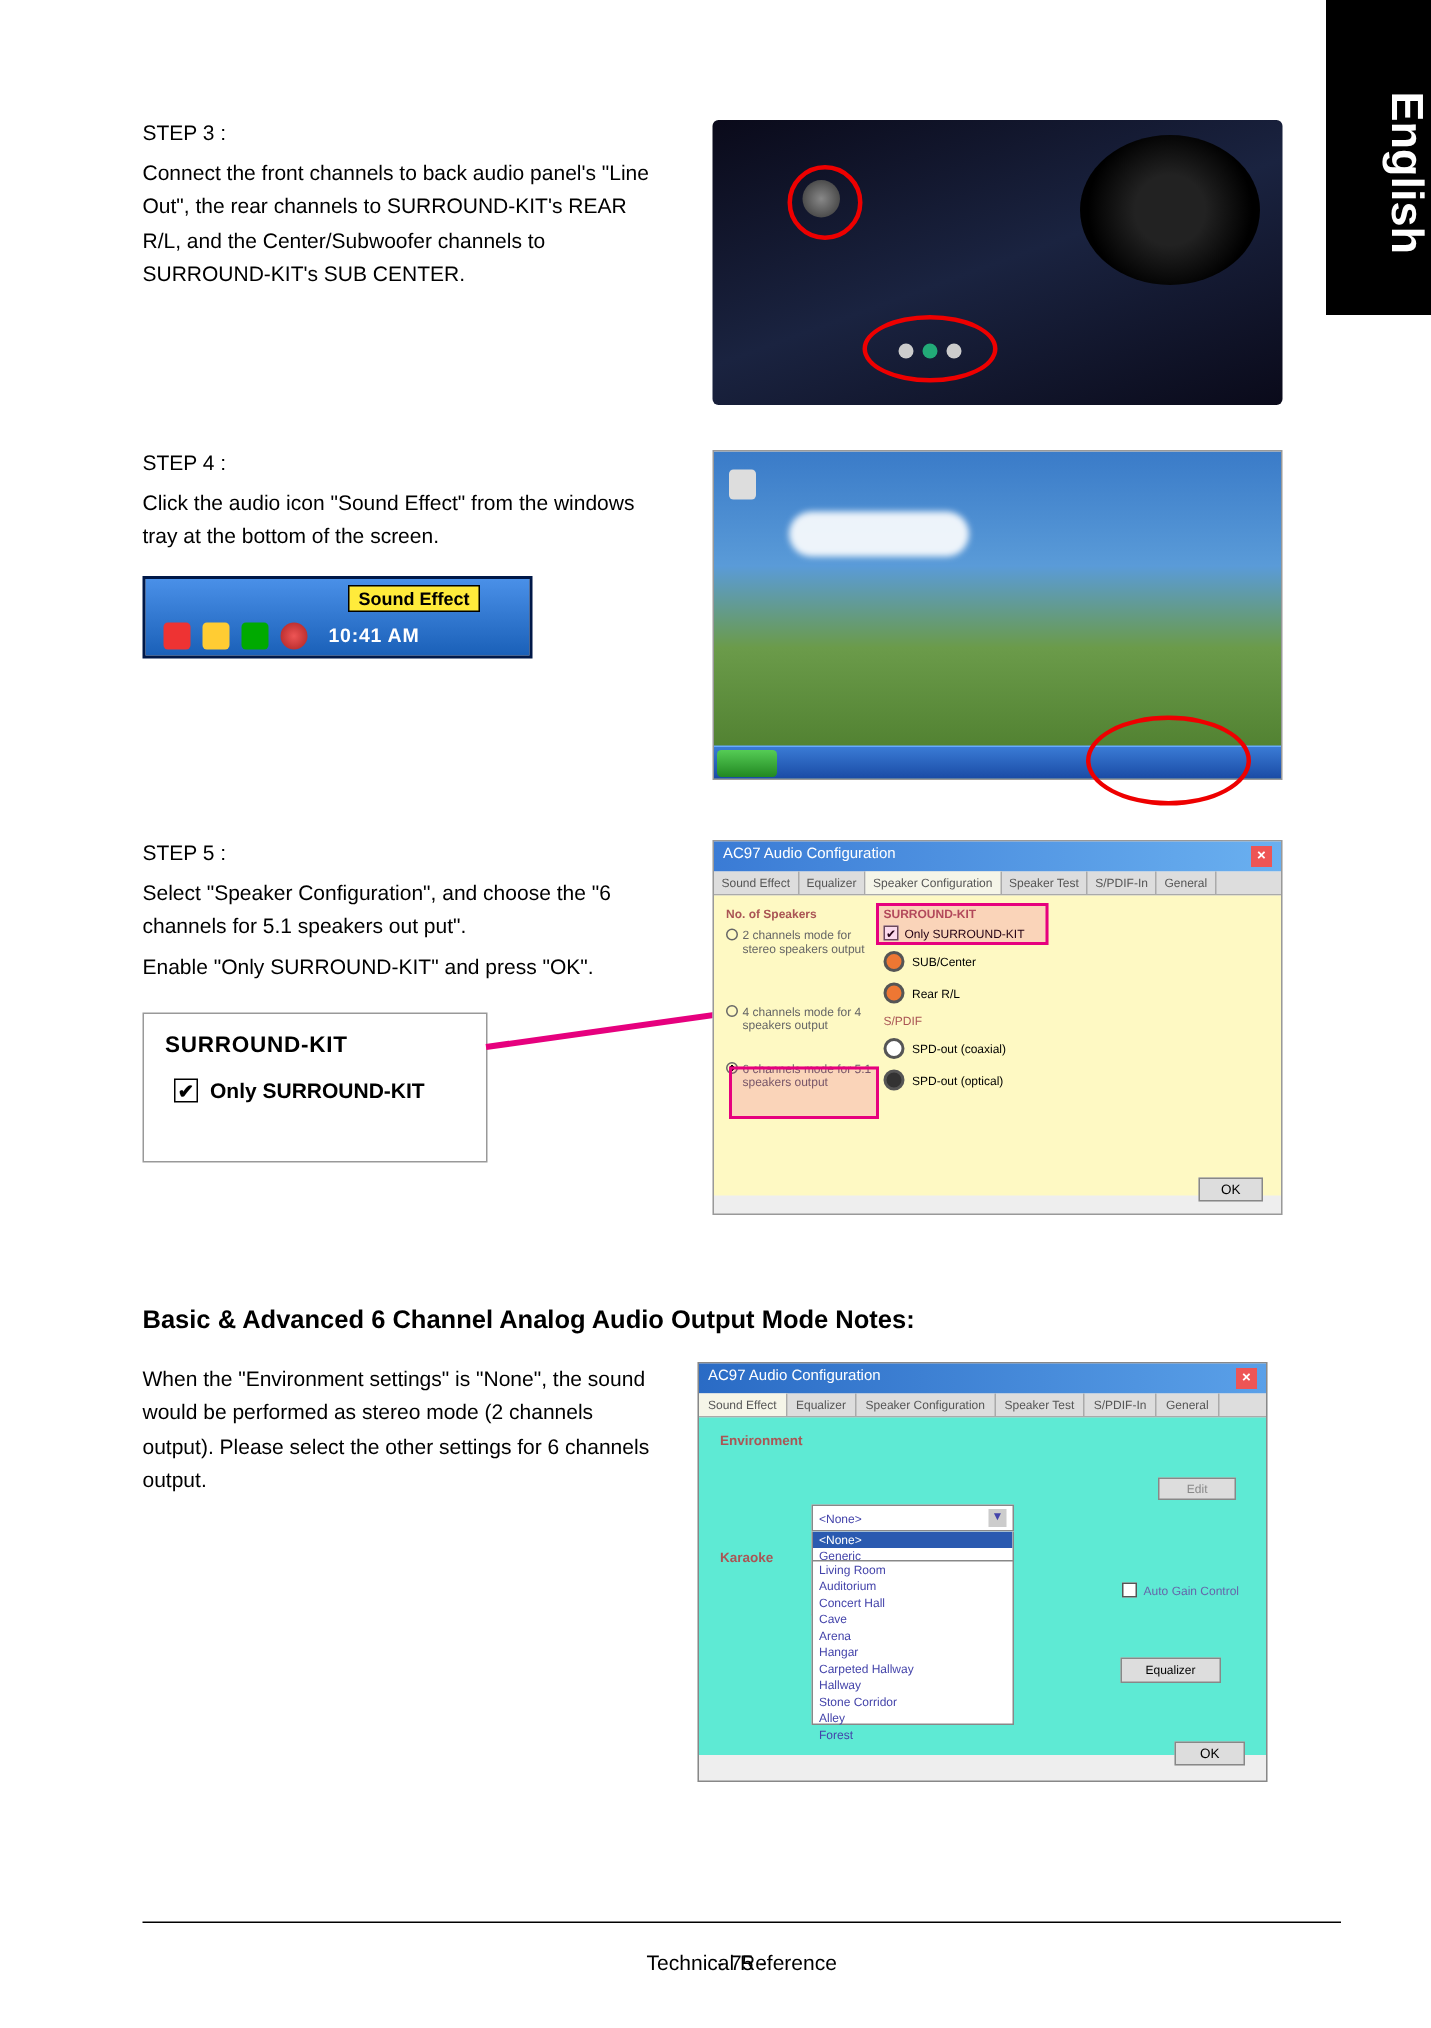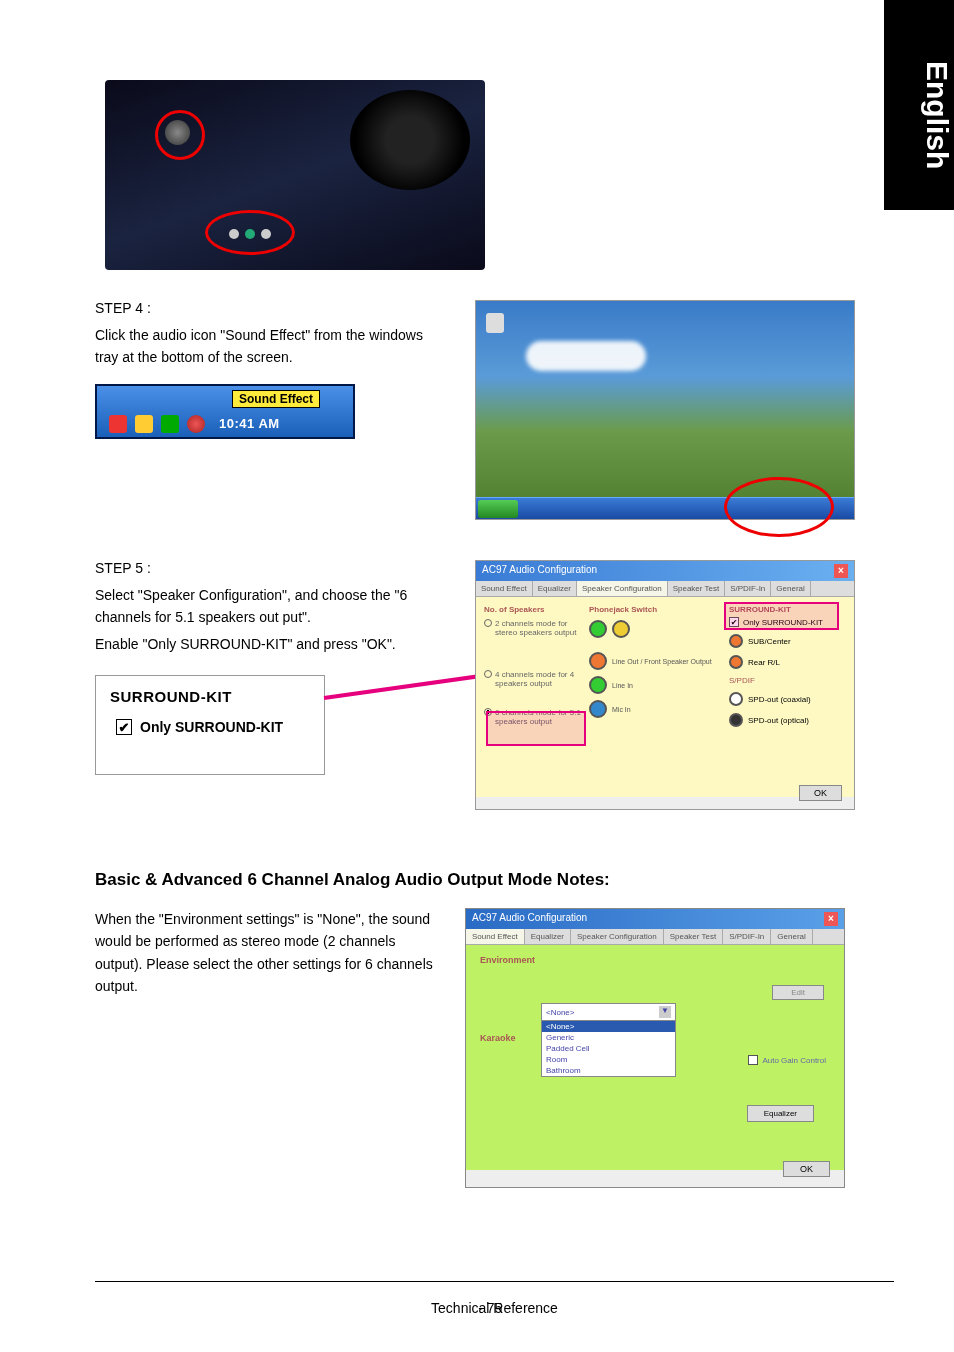--- a/index.html
+++ b/index.html
@@ -342,21 +342,21 @@
     display:flex;justify-content:space-between;
     font-size:10px;
   }
   .env-tabs{
     display:flex;font-size:8px;border-bottom:1px solid #aaa;background:#ddd;
   }
   .env-tab{padding:3px 6px;border-right:1px solid #aaa;color:#555;white-space:nowrap;}
   .env-tab.active{background:#f5f5e8;}
   .env-body{
     padding:10px 14px;
-    background:#bef264;
+    background:#5eead4;
     height:225px;
     position:relative;
   }
   .env-label{color:#a55;font-size:9px;font-weight:bold;margin-bottom:4px;}
   .dropdown{
     border:1px solid #888;background:#fff;padding:2px 4px;
     display:flex;justify-content:space-between;align-items:center;
     font-size:8px;width:135px;
     color:#44a;
   }
@@ -430,20 +430,24 @@
   }
 </style>
 </head>
 <body>
 
 <div class="side-tab">English</div>
 
 <div class="content">
 
   <div class="step-row">
+    <div class="text-col">
+      <div class="step-label">STEP 3 :</div>
+      <div class="step-body">Connect the front channels to back audio panel's "Line Out", the rear channels to SURROUND-KIT's REAR R/L, and the Center/Subwoofer channels to SURROUND-KIT's SUB CENTER.</div>
+    </div>
     <div class="img-col">
       <div class="audio-panel">
         <div class="speaker-grille"></div>
         <div class="small-plug"></div>
         <div class="red-circle-annot annot1"></div>
         <div class="port-strip">
           <div class="port-dot w"></div>
             <div class="port-dot g"></div>
             <div class="port-dot w"></div>
         </div>
@@ -514,39 +518,20 @@
                 <div class="radio-dot"></div>
                 <span>2 channels mode for stereo speakers output</span>
               </div>
             <div class="radio-opt" style="margin-top:33px;">
                 <div class="radio-dot"></div>
                 <span>4 channels mode for 4 speakers output</span>
               </div>
             <div class="radio-opt" style="margin-top:20px;">
                 <div class="radio-dot sel"></div>
                 <span>6 channels mode for 5.1 speakers output</span>
-              </div>
-          </div>
-          <div class="phonejack-col">
-            <div class="col-head">Phonejack Switch</div>
-            <div class="jack-row">
-                <div class="jack-port jp-green"></div>
-                <div class="jack-port jp-yellow"></div>
-              </div>
-            <div class="jack-row" style="margin-top:14px;">
-                <div class="jack-port jp-orange"></div>
-                <span class="jack-label">Line Out / Front Speaker Output</span>
-              </div>
-            <div class="jack-row">
-                <div class="jack-port jp-green"></div>
-                <span class="jack-label">Line In</span>
-              </div>
-            <div class="jack-row">
-                <div class="jack-port jp-blue"></div>
-                <span class="jack-label">Mic In</span>
               </div>
           </div>
           <div class="kit-col" style="position:relative;">
             <div class="kit-head">SURROUND-KIT</div>
             <div class="kit-check-row">
                 <div class="mini-check">✔</div>
                 <span>Only SURROUND-KIT</span>
               </div>
             <div class="kit-jack-row">
                 <div class="jack-port jp-orange" style="width:14px;height:14px;"></div>
@@ -604,20 +589,33 @@
               <div class="hl">&lt;None&gt;</div>
               <div>Generic</div>
               <div>Padded Cell</div>
               <div>Room</div>
               <div>Bathroom</div>
             </div>
           </div>
 
           <div class="karaoke-label">Karaoke</div>
 
+          <div class="lb-container2">
+            <div class="hl">Living Room</div>
+            <div>Auditorium</div>
+            <div>Concert Hall</div>
+            <div>Cave</div>
+            <div>Arena</div>
+            <div>Hangar</div>
+            <div>Carpeted Hallway</div>
+            <div>Hallway</div>
+            <div>Stone Corridor</div>
+            <div>Alley</div>
+            <div>Forest</div>
+          </div>
 
           <button class="edit-btn">Edit</button>
           <div class="auto-gain">
             <div class="mini-check"></div>
             <span>Auto Gain Control</span>
           </div>
           <button class="eq-btn">Equalizer</button>
         </div>
         <button class="env-ok">OK</button>
       </div>

